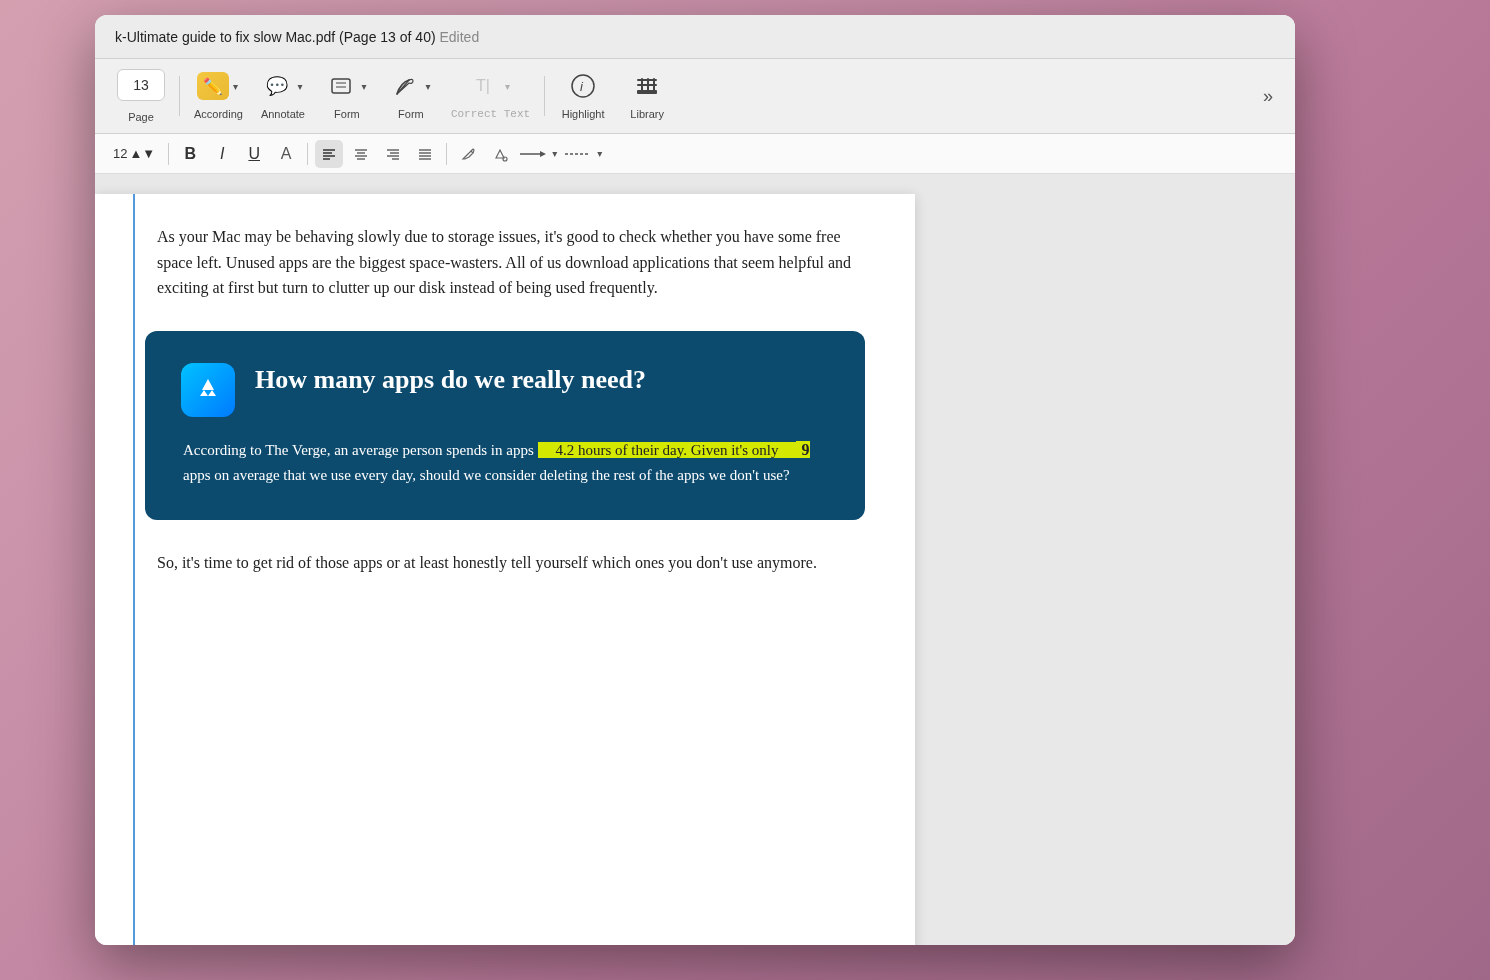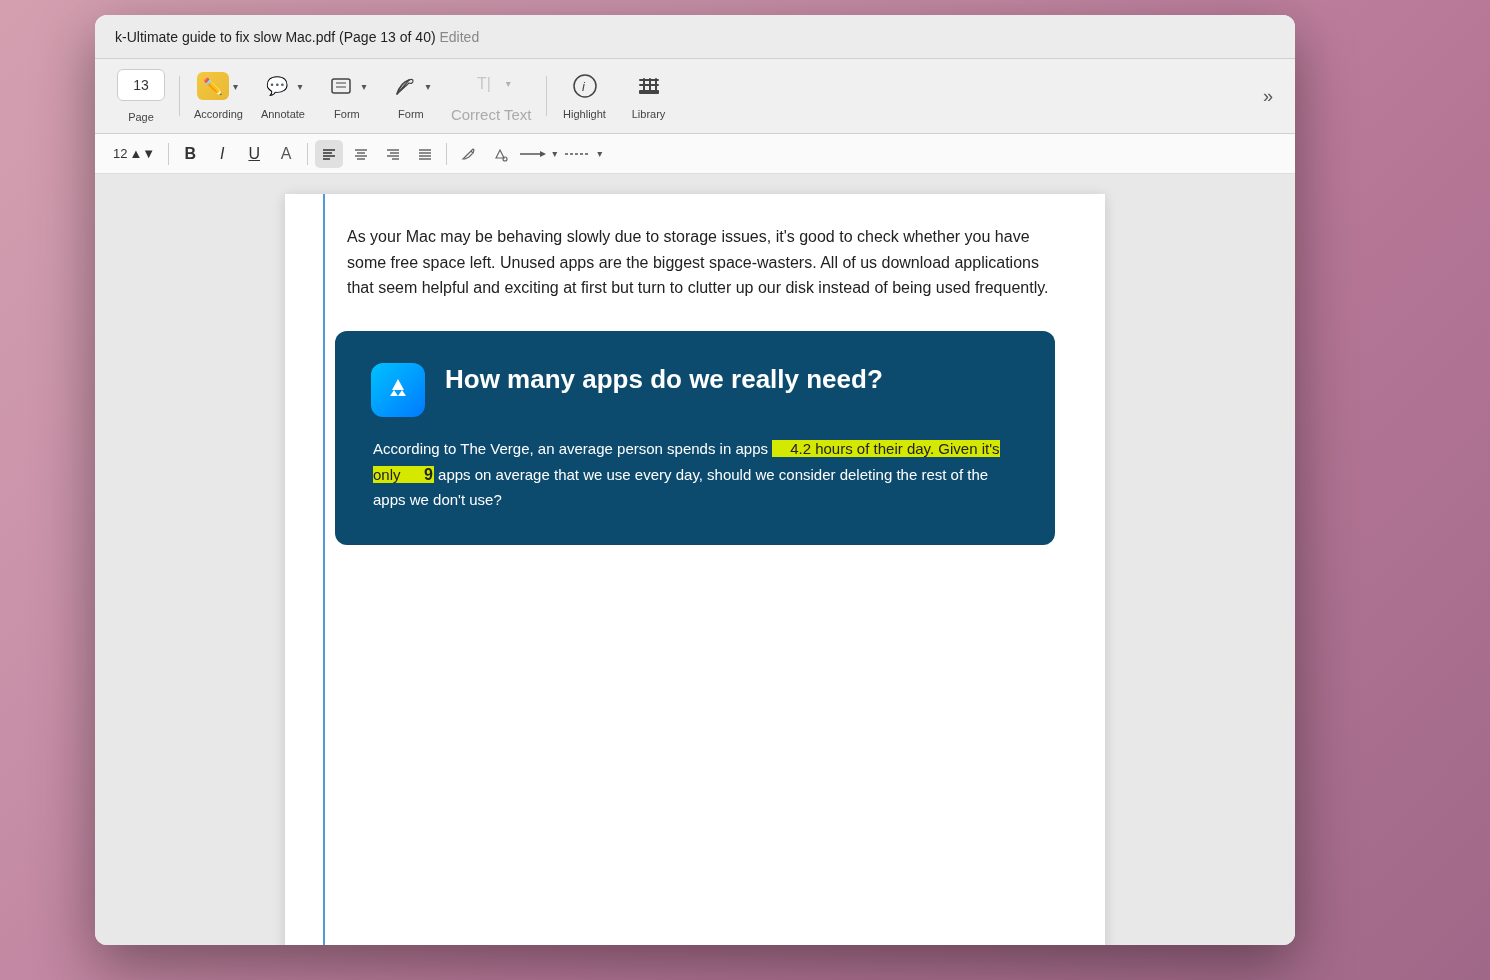--- a/index.html
+++ b/index.html
@@ -78,23 +78,24 @@
       gap: 2px;
     }
 
     .tool-label {
       font-size: 11px;
       color: #444;
       text-align: center;
     }
 
     .tool-label-dim {
-      font-size: 15px;
+      font-size: 11px;
       color: #aaa;
       text-align: center;
+      font-family: Liberation Mono, monospace;
     }
 
     .page-input {
       width: 48px;
       height: 32px;
       border: 1px solid #ccc;
       border-radius: 6px;
       text-align: center;
       font-size: 14px;
       background: white;
@@ -206,21 +207,21 @@
       display: flex;
       overflow: hidden;
       background: #e8e8e8;
     }
 
     .pdf-viewport {
       flex: 1;
       overflow-y: auto;
       padding: 20px 0;
       display: flex;
-      justify-content: center;
+      font-family: Liberation Serif, serif;
     }
 
     .pdf-page {
       background: white;
       width: 820px;
       min-height: 800px;
       box-shadow: 0 2px 12px rgba(0,0,0,0.15);
       padding: 30px 50px;
       position: relative;
     }
@@ -538,20 +539,23 @@
                 <path d="M16 22 L20 16 L24 22Z" fill="white"></path>
               </svg>
             </div>
             <div class="pink-card-title">How many apps do we really need?</div>
           </div>
           <div class="pink-card-body">
             <span>According to The Verge, an average person spends in apps </span><span class="highlighted-yellow"><span>4.2 hours of their day. Given it's only</span></span><span class="highlighted-yellow-bold"><span> 9</span></span><span> apps on average that we use every day, should we consider deleting the rest of the apps we don't use?</span>
           </div>
         </div>
 
+        <div class="bottom-text">
+          <span>So, it's time to get rid of those apps or at least honestly tell yourself which ones you don't use anymore.</span>
+        </div>
 
       </div>
     </div>
 
     <div class="right-panel"></div>
   </div>
 
 </div>
 
 </body></html>

